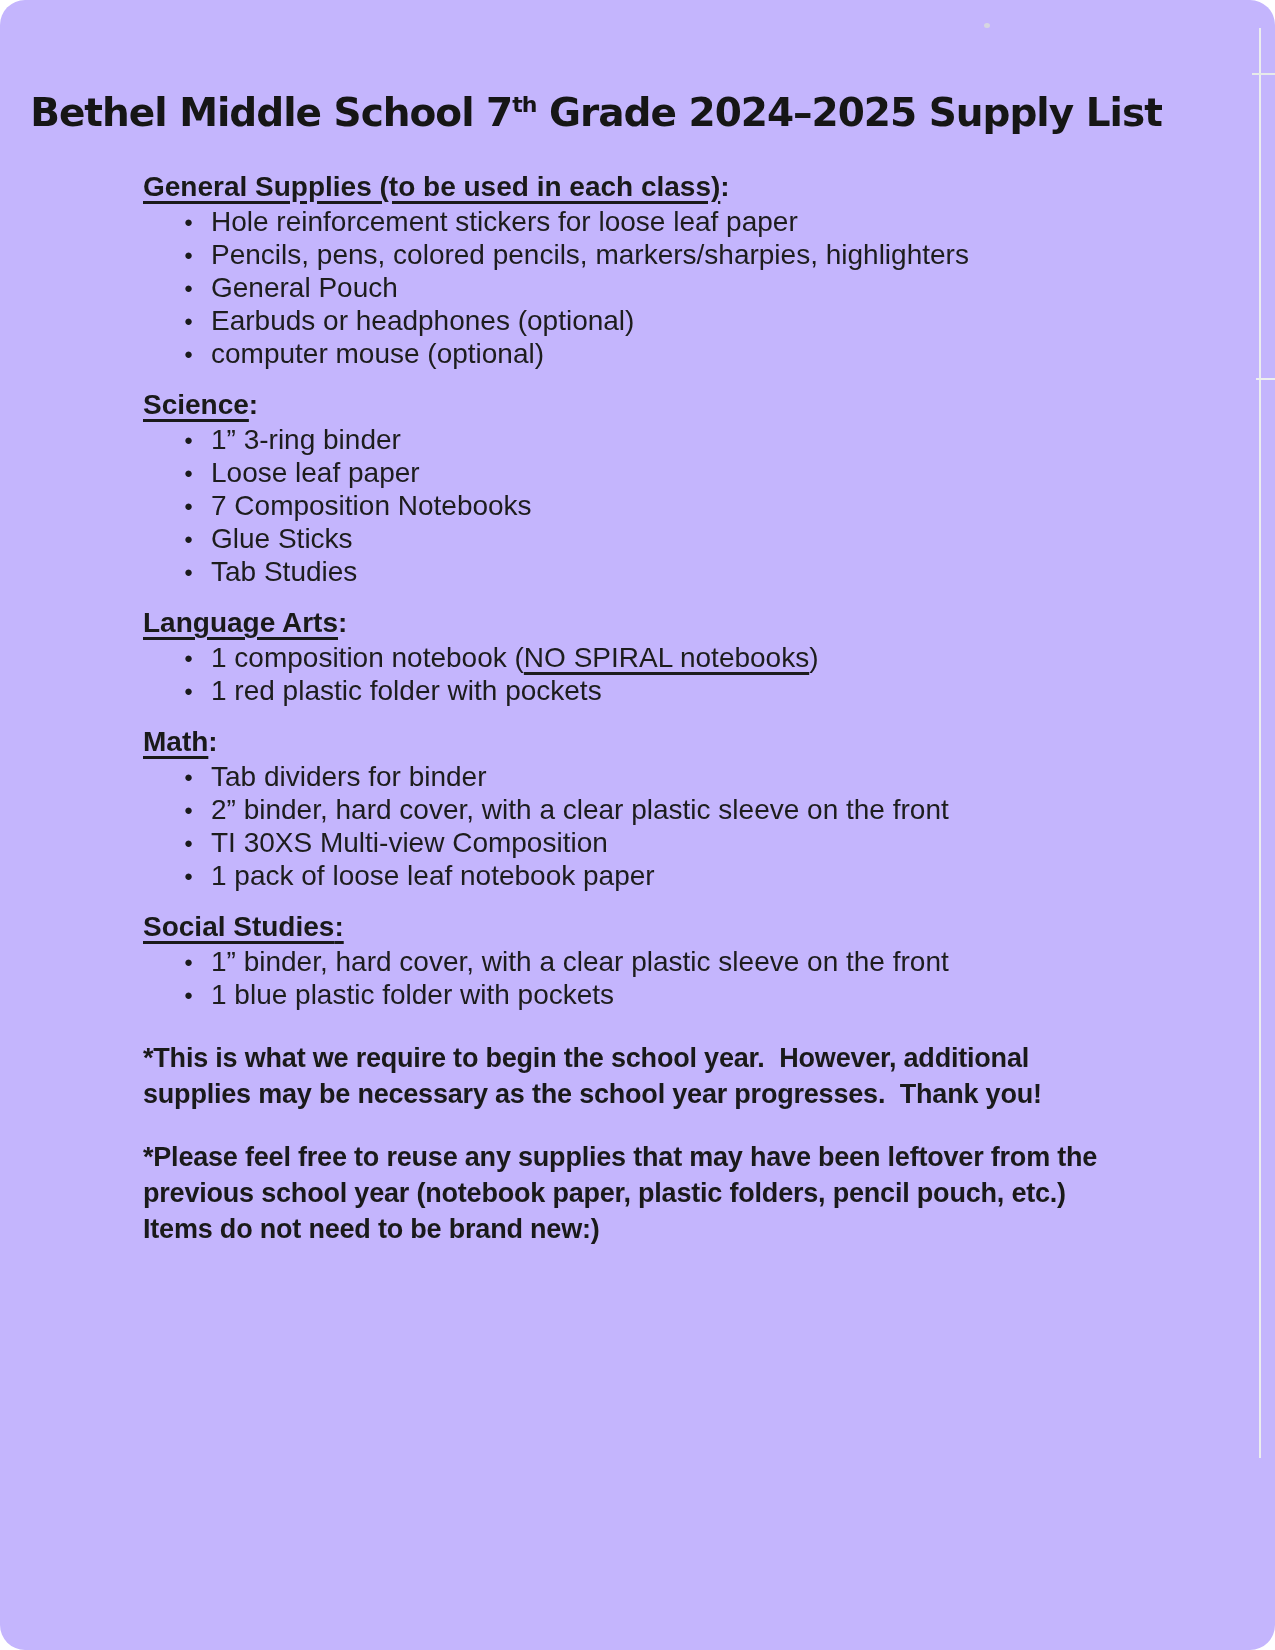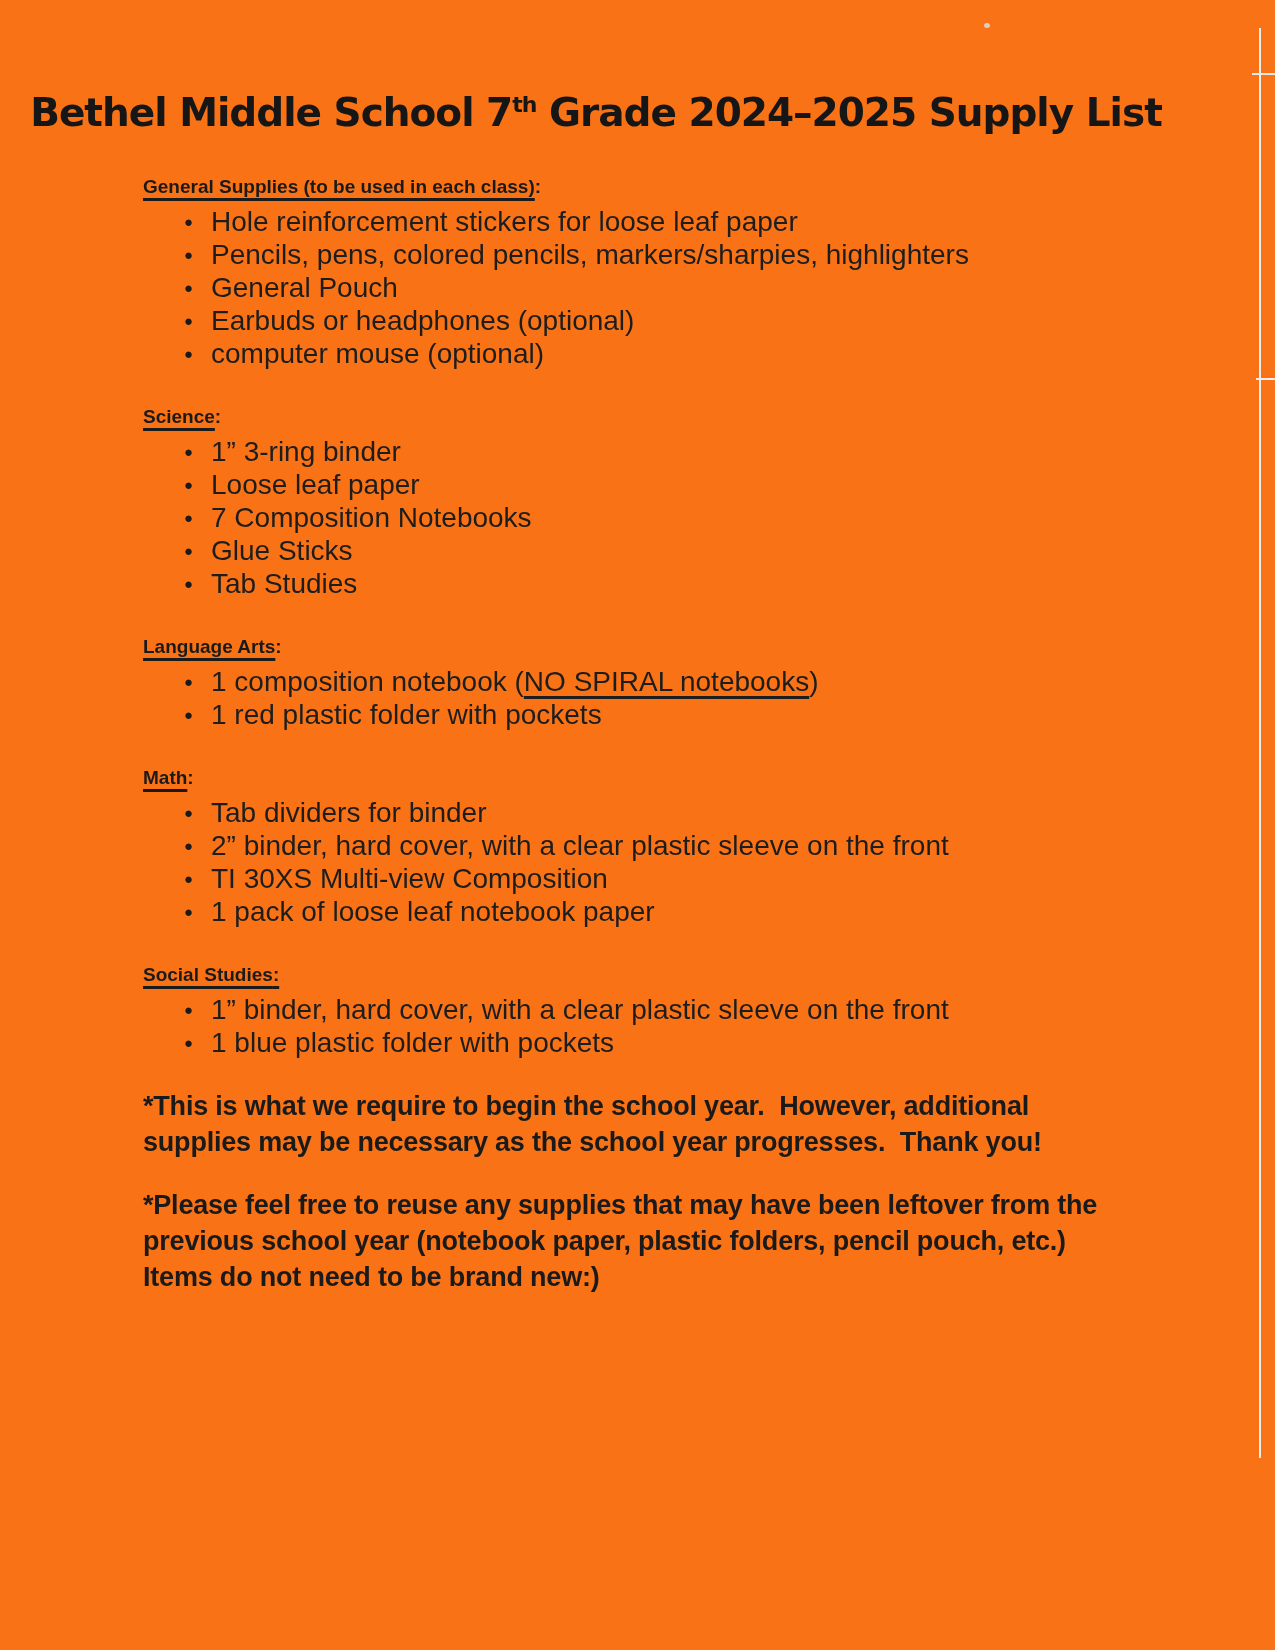--- a/index.html
+++ b/index.html
@@ -4,21 +4,21 @@
 <style>
   * { box-sizing: border-box; margin: 0; padding: 0; }
   html, body { width: 1275px; height: 1650px; }
   body {
     background: #ffffff;
     font-family: "Liberation Sans", sans-serif;
     color: #1d1d1d;
     position: relative;
     overflow: hidden;
   }
-  .page { position: absolute; inset: 0; background: #f97316; }
+  .page { position: absolute; inset: 0; background: #c4b5fd; border-radius: 25px; }
 
   .doc-title {
     position: absolute;
     top: 90px; left: 0;
     width: 1192px;
     text-align: center;
     font-family: "DejaVu Sans", sans-serif;
     font-weight: 800;
     font-size: 39px;
     letter-spacing: -1px;
@@ -30,25 +30,25 @@
     vertical-align: super;
     line-height: 0;
   }
 
   .content {
     position: absolute;
     left: 143px; top: 170px;
     width: 960px;
   }
 
-  .section { margin-top: 30px; }
+  .section { margin-top: 18px; }
   .section:first-child { margin-top: 0; }
 
   .section-heading {
-    font-size: 19px;
+    font-size: 28px;
     font-weight: 700;
     line-height: 33px;
     color: #1a1a1a;
   }
   .section-heading .u {
     text-decoration: underline;
     text-decoration-thickness: 2.5px;
     text-underline-offset: 5px;
   }
 

